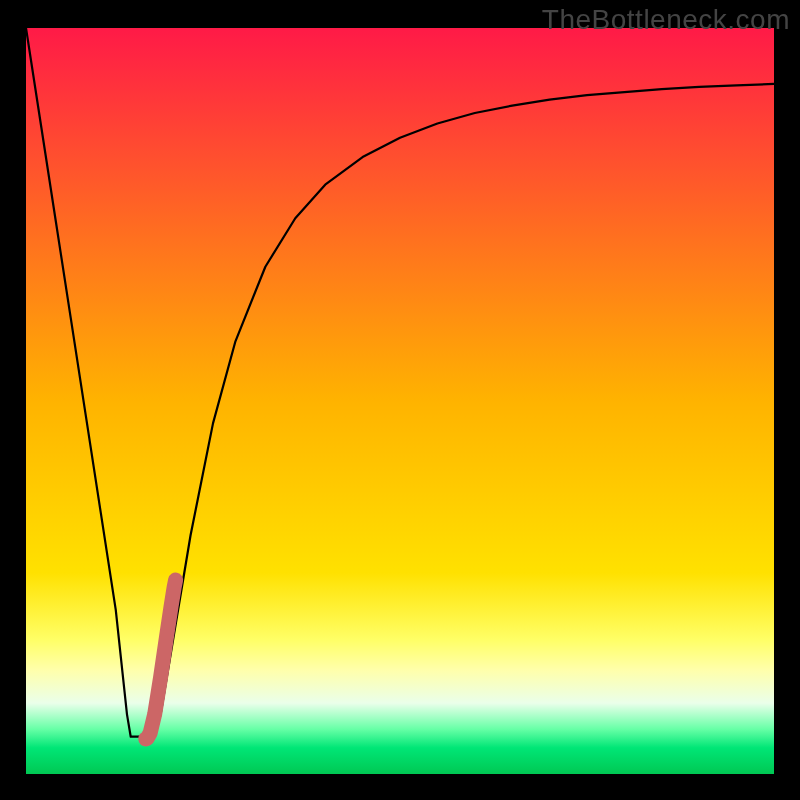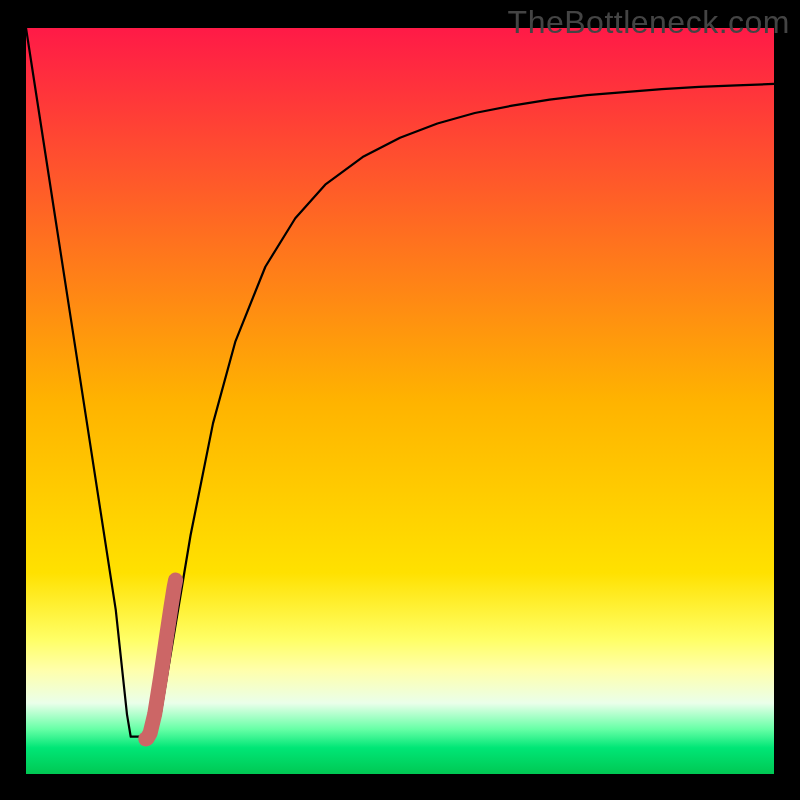--- a/index.html
+++ b/index.html
@@ -9,21 +9,21 @@
     height: 800px;
     background: #000;
     font-family: Arial, Helvetica, sans-serif;
     position: relative;
   }
   .watermark {
     position: absolute;
     top: 4px;
     right: 10px;
     color: #444;
-    font-size: 32px;
+    font-size: 28px;
     font-weight: 400;
     letter-spacing: 0.5px;
     z-index: 3;
   }
   .plot-area {
     position: absolute;
     left: 26px;
     top: 28px;
     width: 748px;
     height: 746px;

